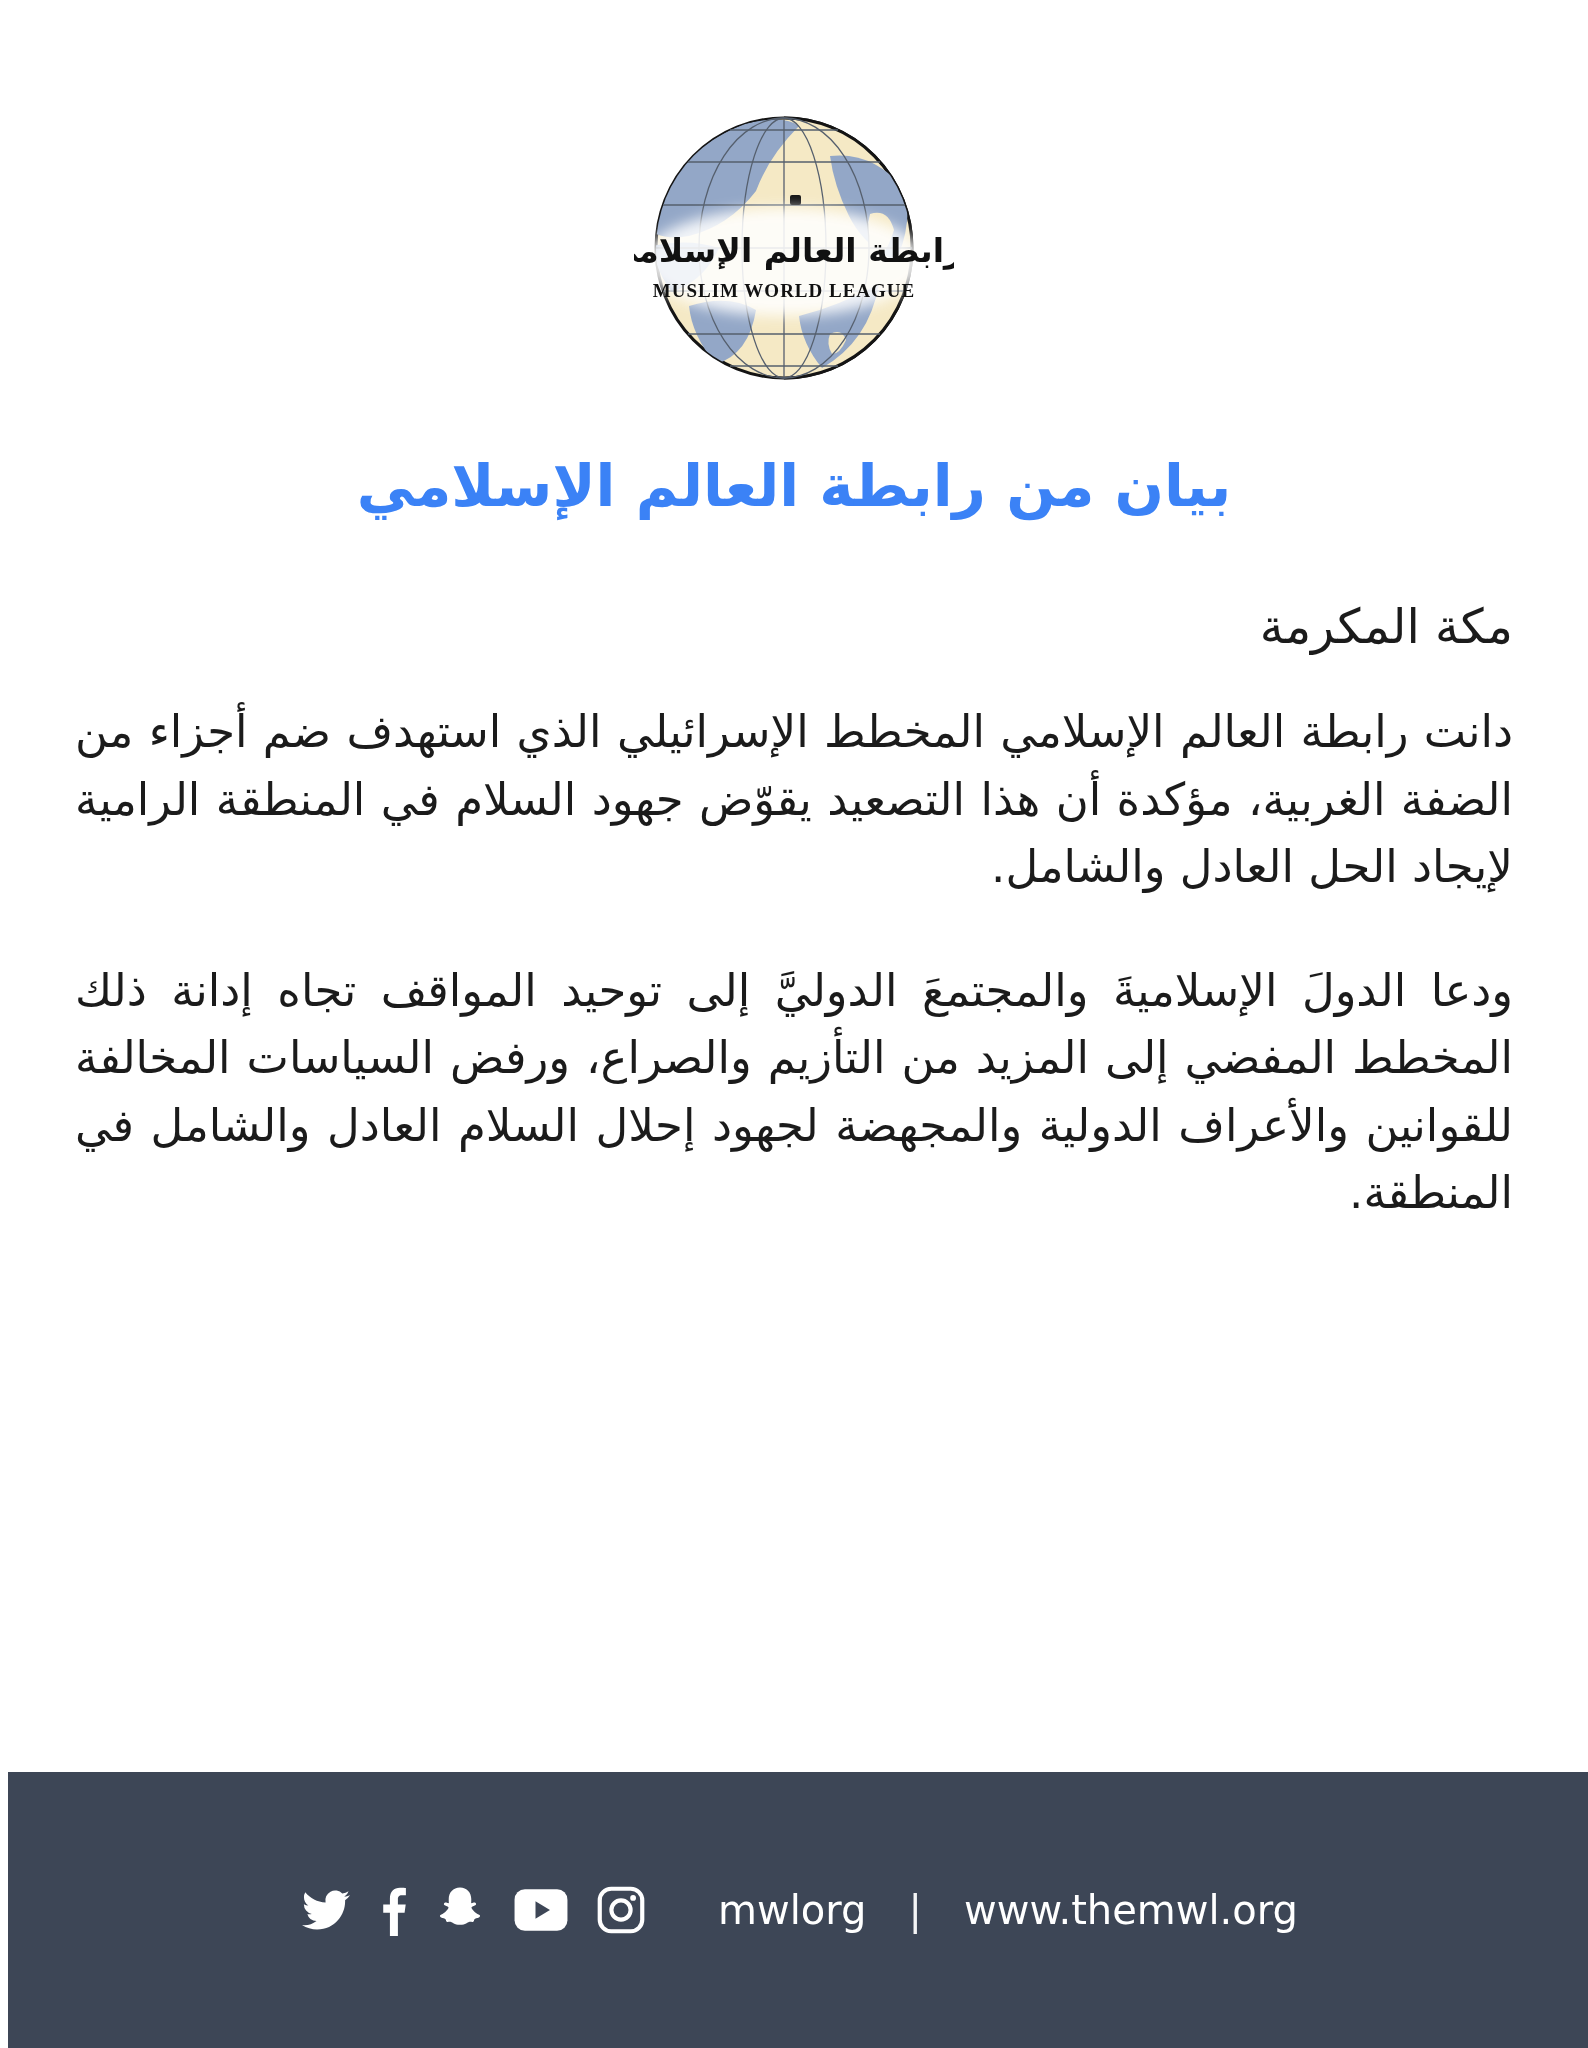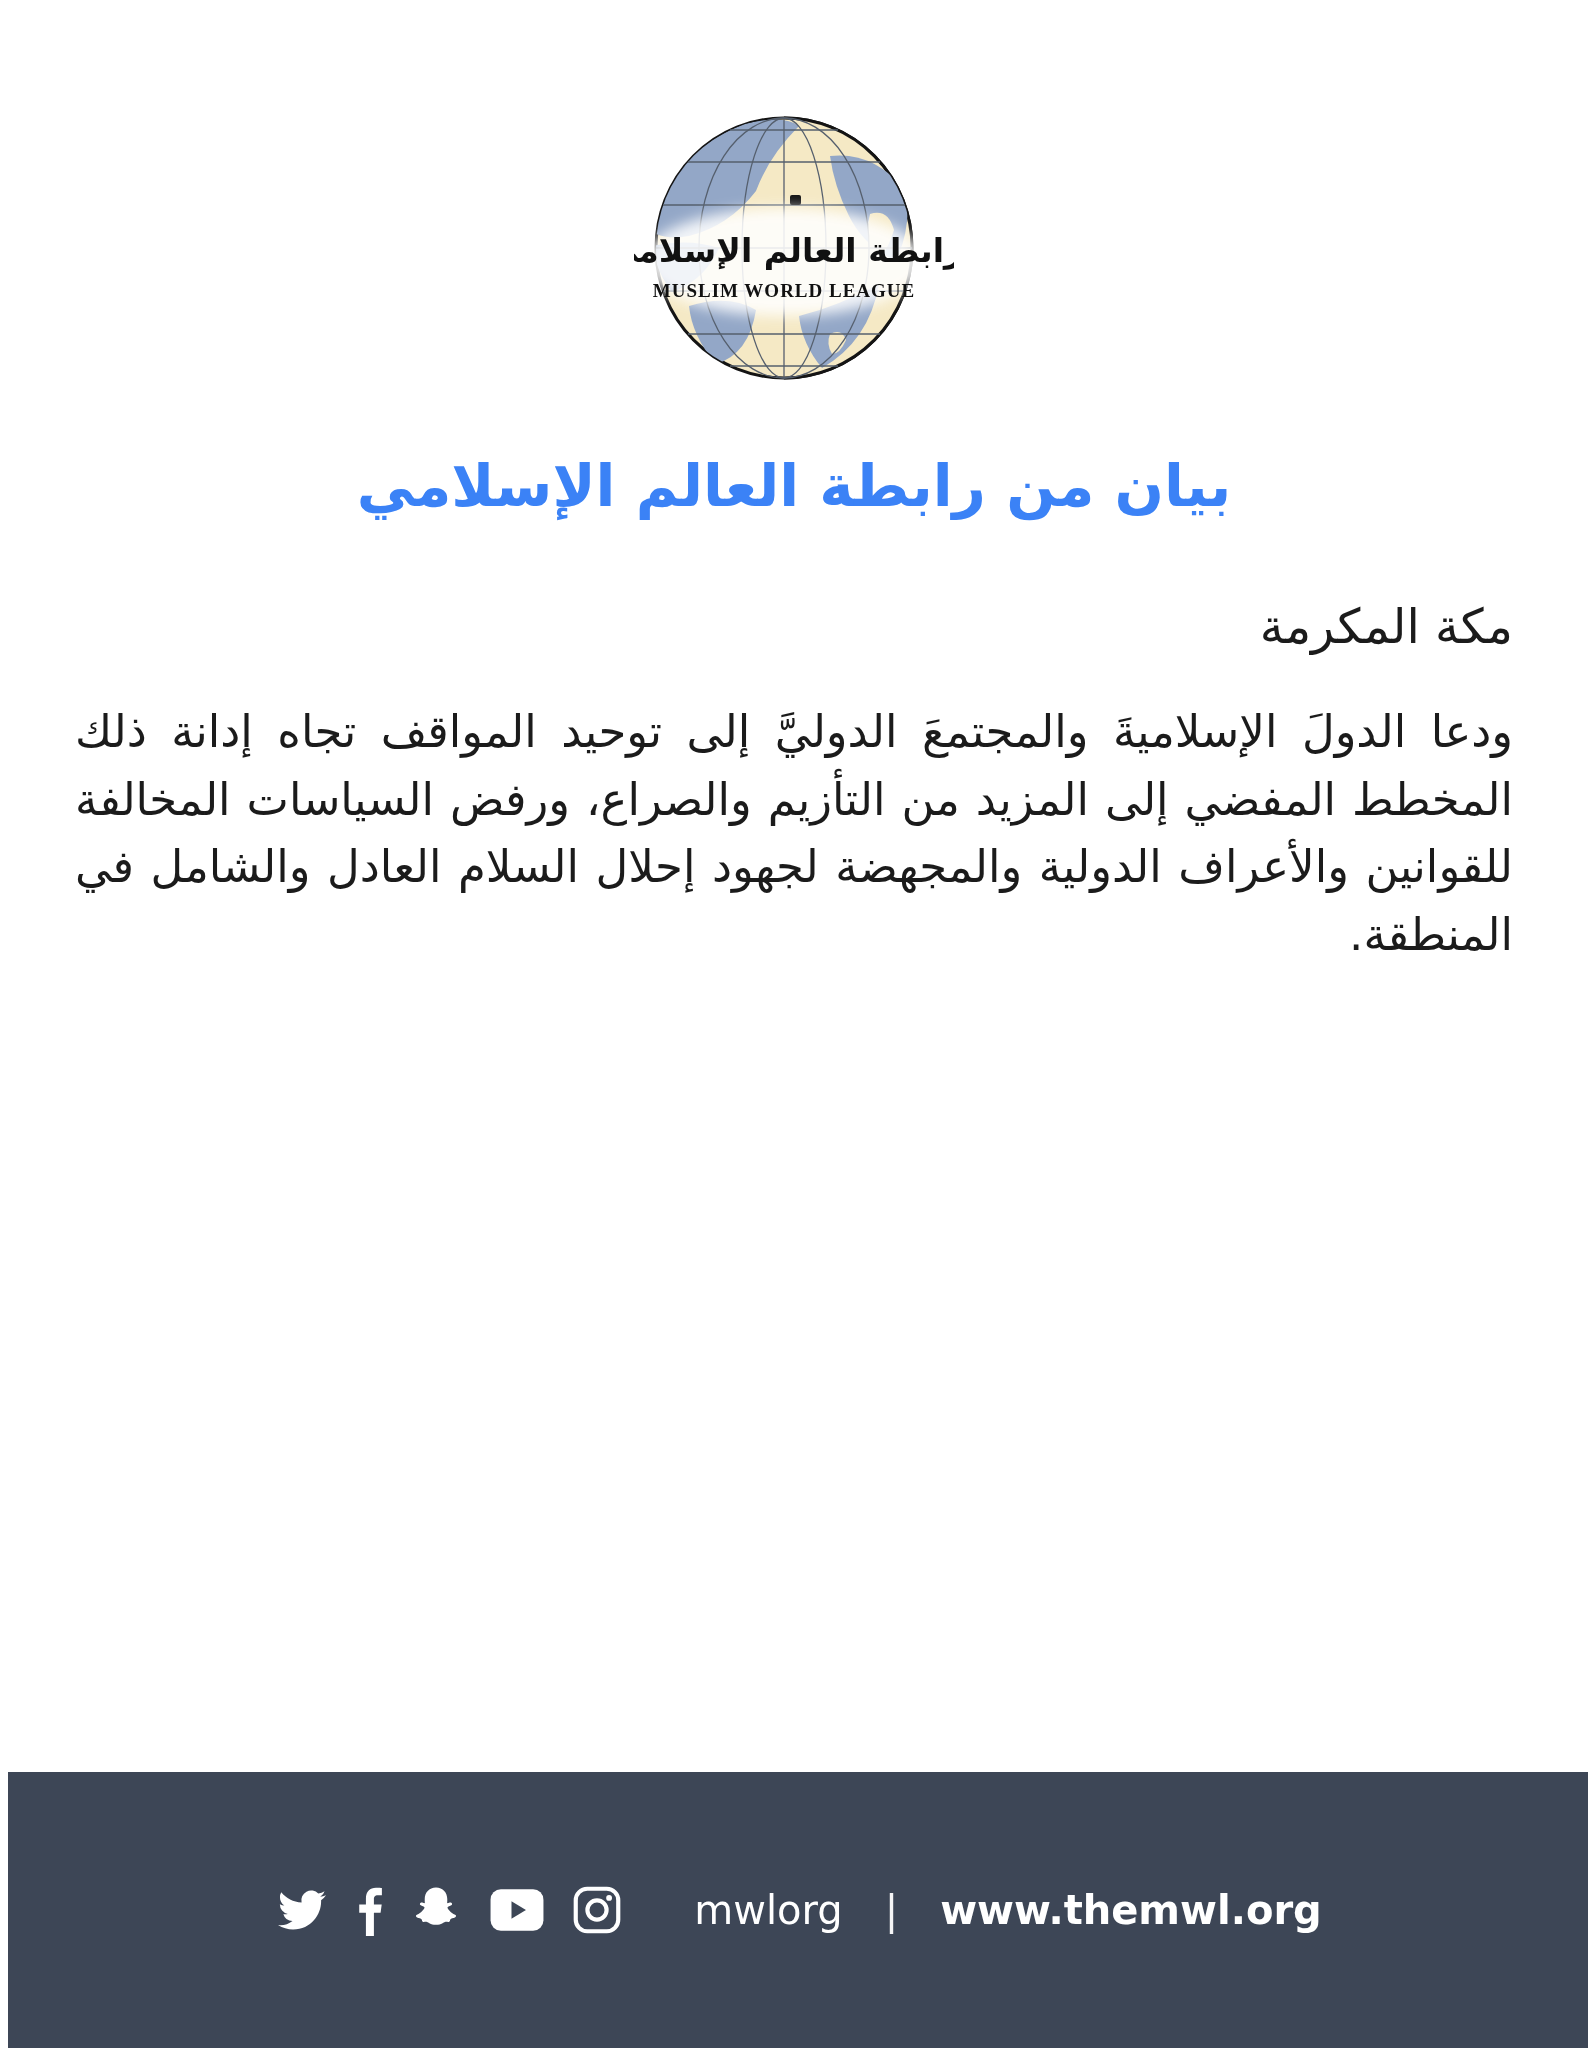--- a/index.html
+++ b/index.html
@@ -56,21 +56,21 @@
   .footer-row{
     direction:ltr;
     display:flex;align-items:center;
     gap:26px;
     color:#ffffff;
   }
   .icon{display:flex;align-items:center;}
   .icon svg{display:block;}
   .handle{margin-left:46px;font-size:40px;}
   .sep{margin:0 16px;font-size:40px;opacity:.95;}
-  .website{font-size:40px;font-weight:bold;}
+  .website{font-size:40px;}
 </style>
 </head>
 <body>
 
 <div class="page">
 
   <header class="logo-wrap">
     <svg width="320" height="310" viewBox="0 0 320 310">
       <defs>
         <clipPath id="globeClip">
@@ -114,20 +114,21 @@
 
       <text x="150" y="166" text-anchor="middle" direction="rtl" font-family="DejaVu Sans, sans-serif" font-size="33" font-weight="bold" fill="#111111">رابطة العالم الإسلامي</text>
       <text x="150" y="201" text-anchor="middle" font-family="Liberation Serif, serif" font-size="19" font-weight="bold" letter-spacing="1" fill="#111111">MUSLIM WORLD LEAGUE</text>
     </svg>
   </header>
 
   <h1 class="title">بيان من رابطة العالم الإسلامي</h1>
 
   <main class="content">
     <h2 class="location">مكة المكرمة</h2>
+    <p class="para">دانت رابطة العالم الإسلامي المخطط الإسرائيلي الذي استهدف ضم أجزاء من الضفة الغربية، مؤكدة أن هذا التصعيد يقوّض جهود السلام في المنطقة الرامية لإيجاد الحل العادل والشامل.</p>
     <p class="para">ودعا الدولَ الإسلاميةَ والمجتمعَ الدوليَّ إلى توحيد المواقف تجاه إدانة ذلك المخطط المفضي إلى المزيد من التأزيم والصراع، ورفض السياسات المخالفة للقوانين والأعراف الدولية والمجهضة لجهود إحلال السلام العادل والشامل في المنطقة.</p>
   </main>
 
   <footer class="footer">
     <div class="footer-row">
 
       <span class="icon">
         <svg width="56" height="48" viewBox="0 0 24 24" fill="#ffffff">
           <path d="M23.95 4.57a10 10 0 0 1-2.82.77 4.96 4.96 0 0 0 2.16-2.72c-.95.56-2 .96-3.13 1.18a4.92 4.92 0 0 0-8.38 4.48C7.69 8.1 4.07 6.13 1.64 3.16a4.82 4.82 0 0 0-.67 2.48c0 1.71.87 3.21 2.19 4.1a4.9 4.9 0 0 1-2.23-.62v.06a4.92 4.92 0 0 0 3.95 4.83 5 5 0 0 1-2.21.08 4.94 4.94 0 0 0 4.6 3.42A9.87 9.87 0 0 1 0 19.54a13.99 13.99 0 0 0 7.56 2.21c9.05 0 14-7.5 14-13.99 0-.21 0-.42-.02-.63A9.94 9.94 0 0 0 24 4.59z"></path>
         </svg>

